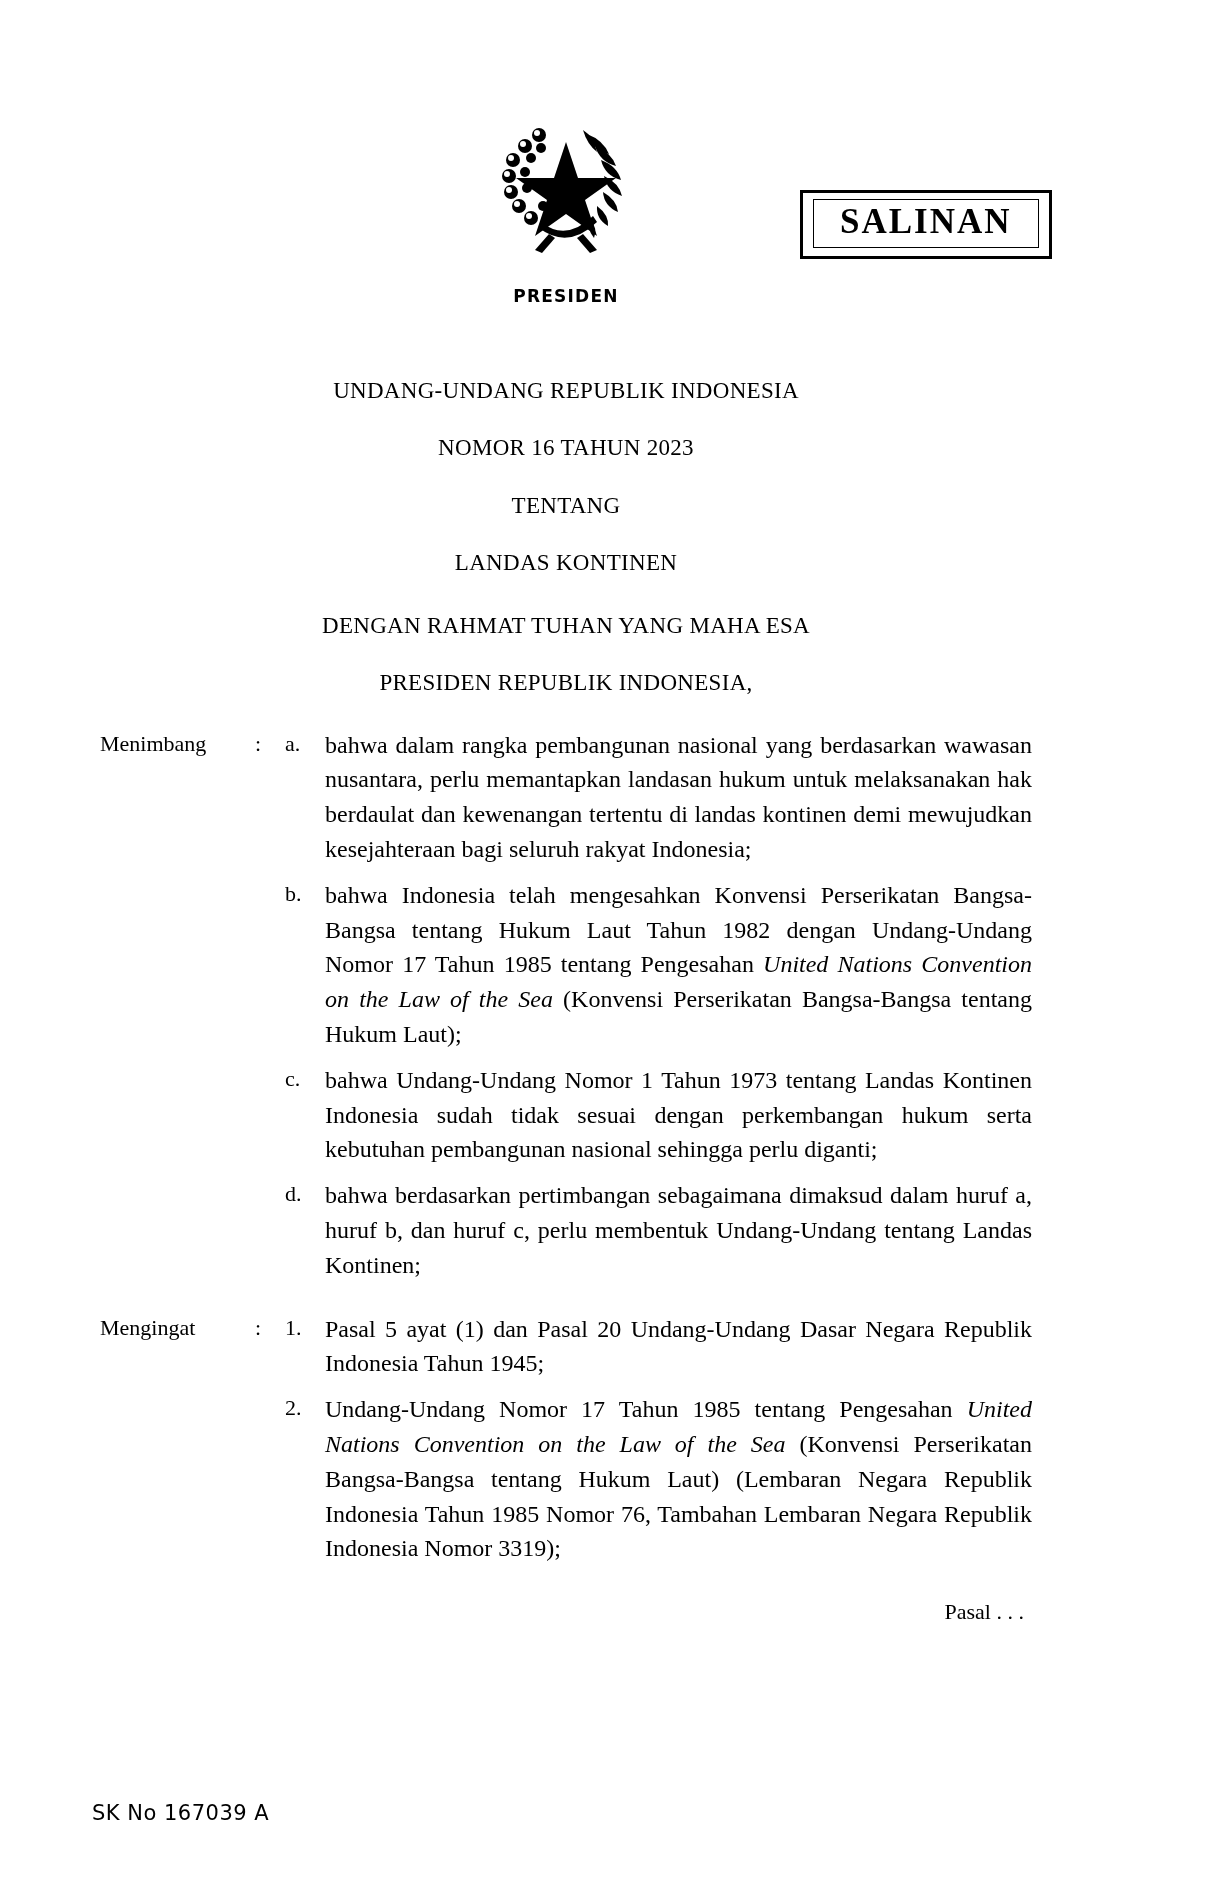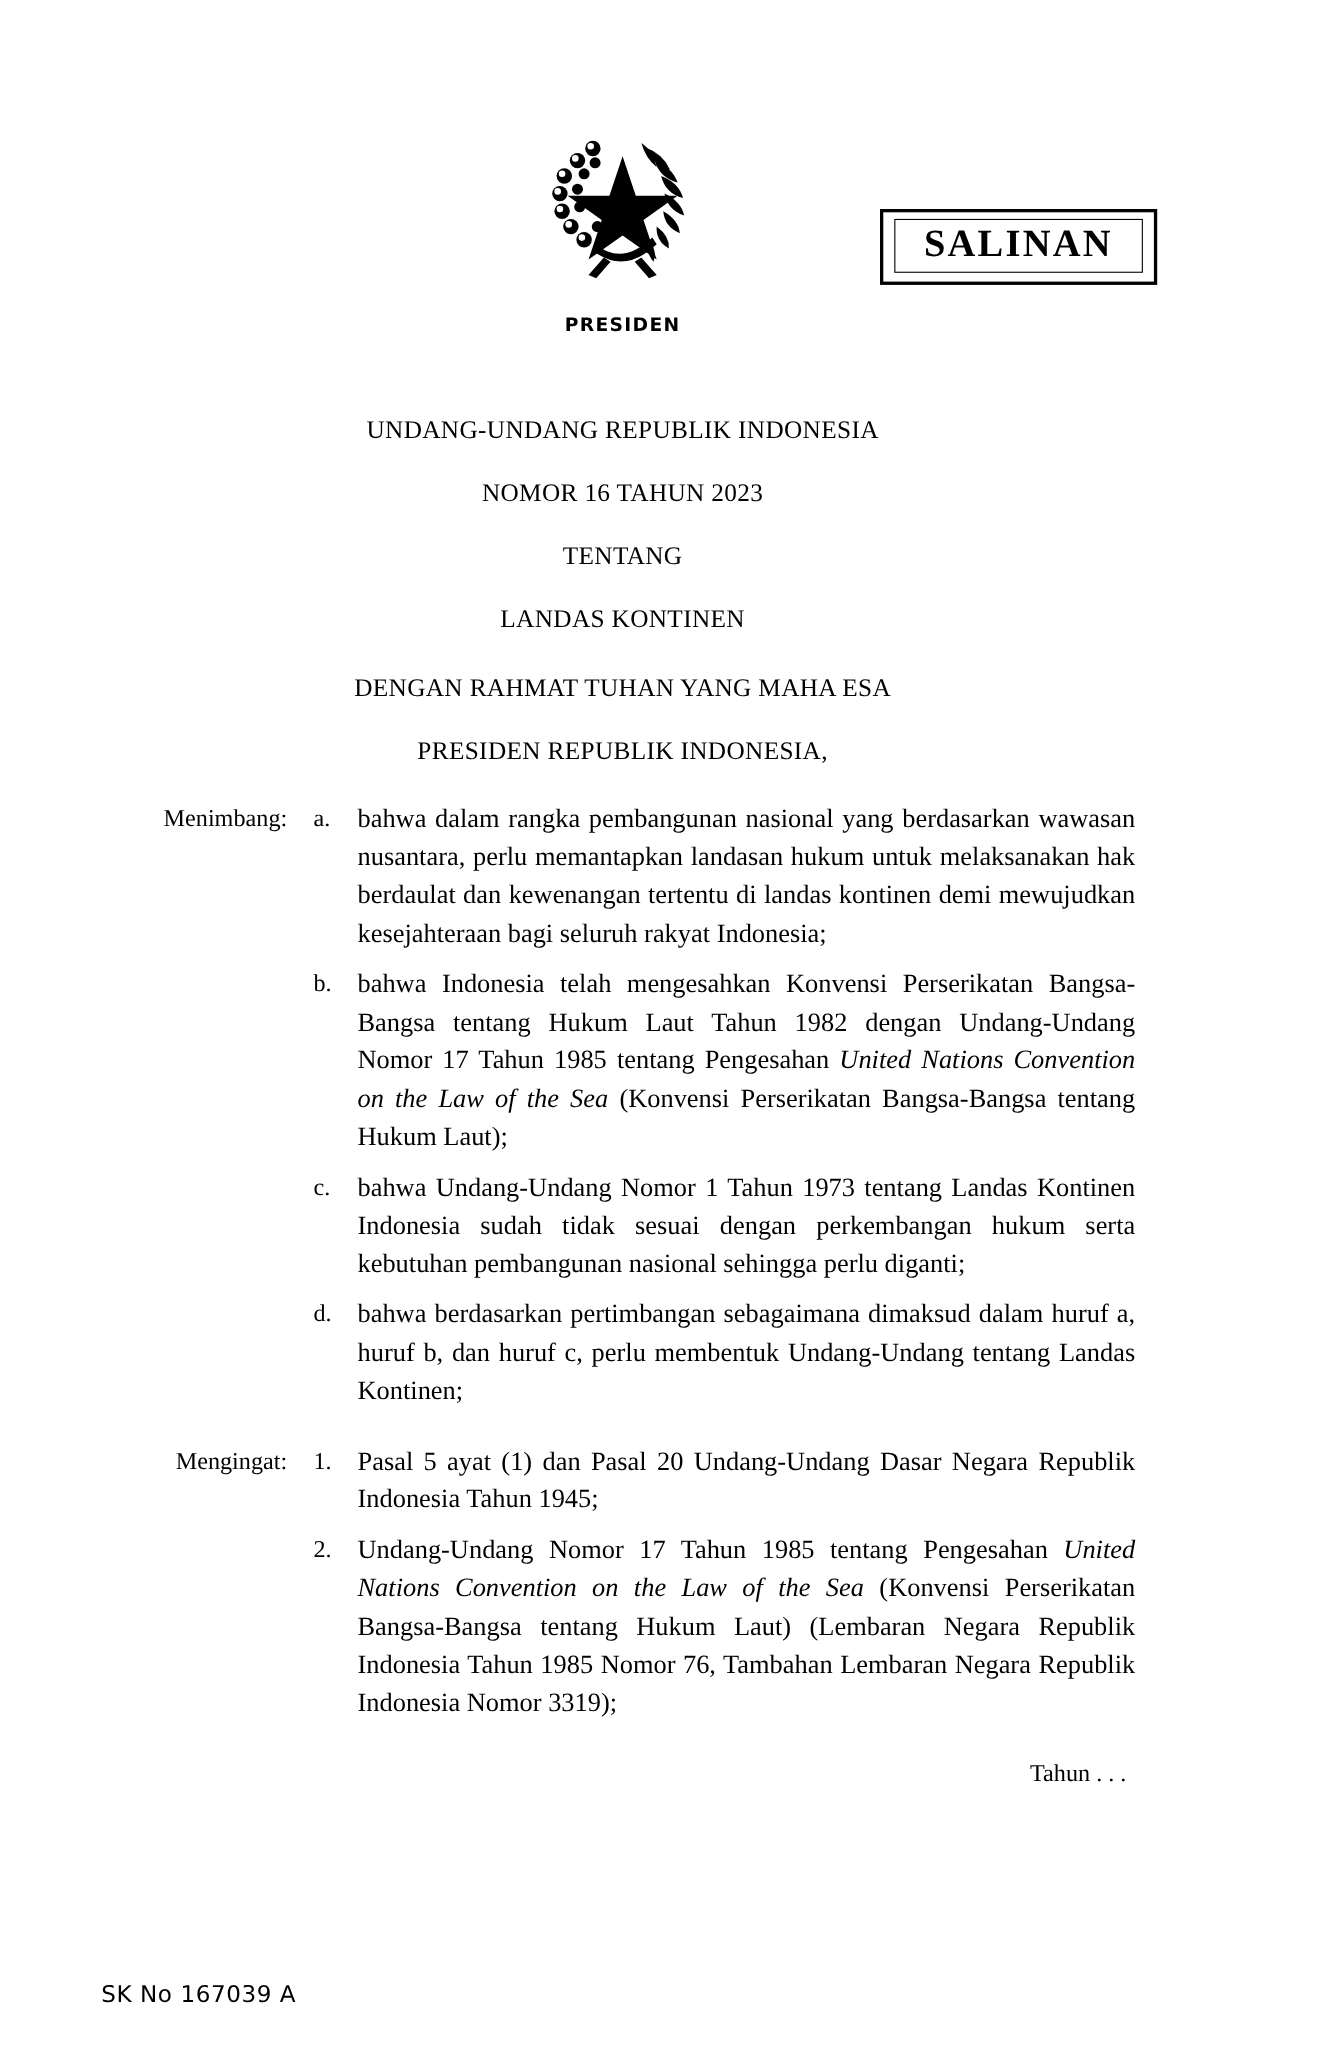--- a/index.html
+++ b/index.html
@@ -85,21 +85,20 @@
     display: flex;
     align-items: flex-start;
     margin-bottom: 0;
   }
   .clause-label {
     width: 155px;
     flex: 0 0 155px;
     font-size: 22px;
     line-height: 1.45;
     padding-top: 0px;
-    text-align: right;
   }
   .clause-colon {
     width: 30px;
     flex: 0 0 30px;
     text-align: left;
     font-size: 22px;
     line-height: 1.45;
   }
   .clause-items {
     flex: 1 1 auto;
@@ -253,19 +252,19 @@
         </div>
 
         <div class="item">
           <div class="item-marker">2.</div>
           <div class="item-text">Undang-Undang Nomor 17 Tahun 1985 tentang Pengesahan <i>United Nations Convention on the Law of the Sea</i> (Konvensi Perserikatan Bangsa-Bangsa tentang Hukum Laut) (Lembaran Negara Republik Indonesia Tahun 1985 Nomor 76, Tambahan Lembaran Negara Republik Indonesia Nomor 3319);</div>
         </div>
 
       </div>
     </div>
 
-    <div class="dengan">Tahun . . .</div>
+    <div class="dengan">Pasal . . .</div>
 
   </div>
 
   <div class="footer">SK No 167039 A</div>
 
 </div>
 
 </body></html>

